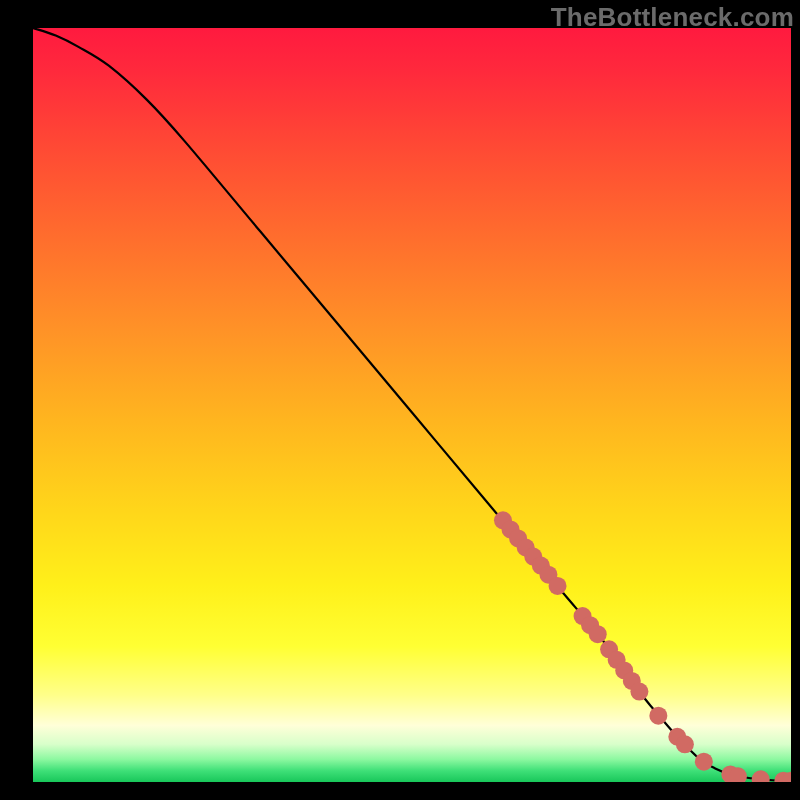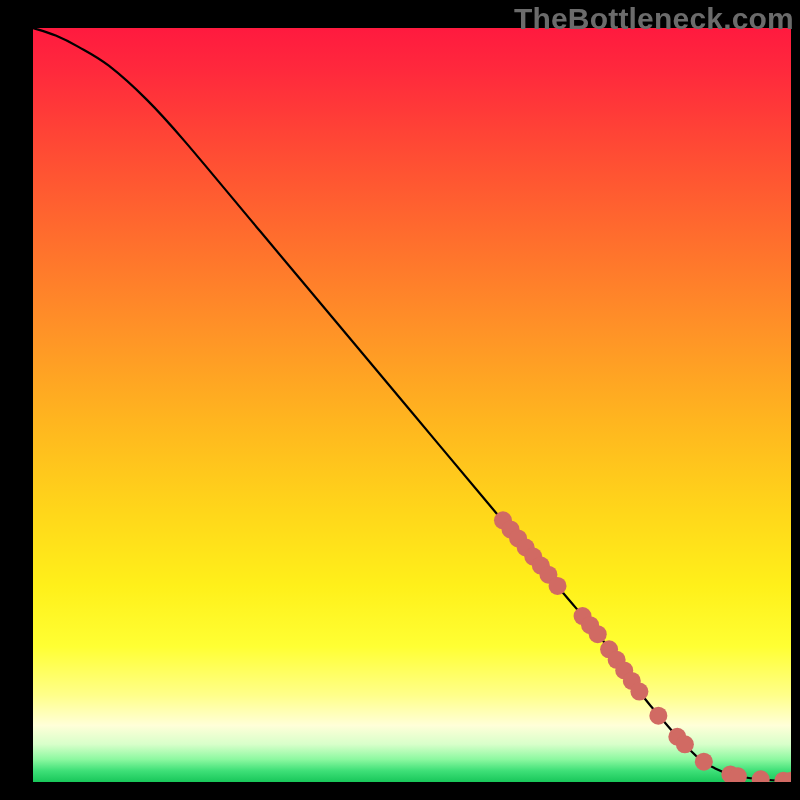--- a/index.html
+++ b/index.html
@@ -15,21 +15,21 @@
     position: relative;
     width: 800px;
     height: 800px;
     background: #000;
   }
   .watermark {
     position: absolute;
     top: 2px;
     right: 6px;
     color: #6b6b6b;
-    font-size: 30px;
+    font-size: 26px;
     font-weight: 600;
     letter-spacing: 0.2px;
     z-index: 10;
     margin-left: 12px;
   }
   .plot {
     position: absolute;
     left: 33px;
     top: 28px;
     width: 758px;

